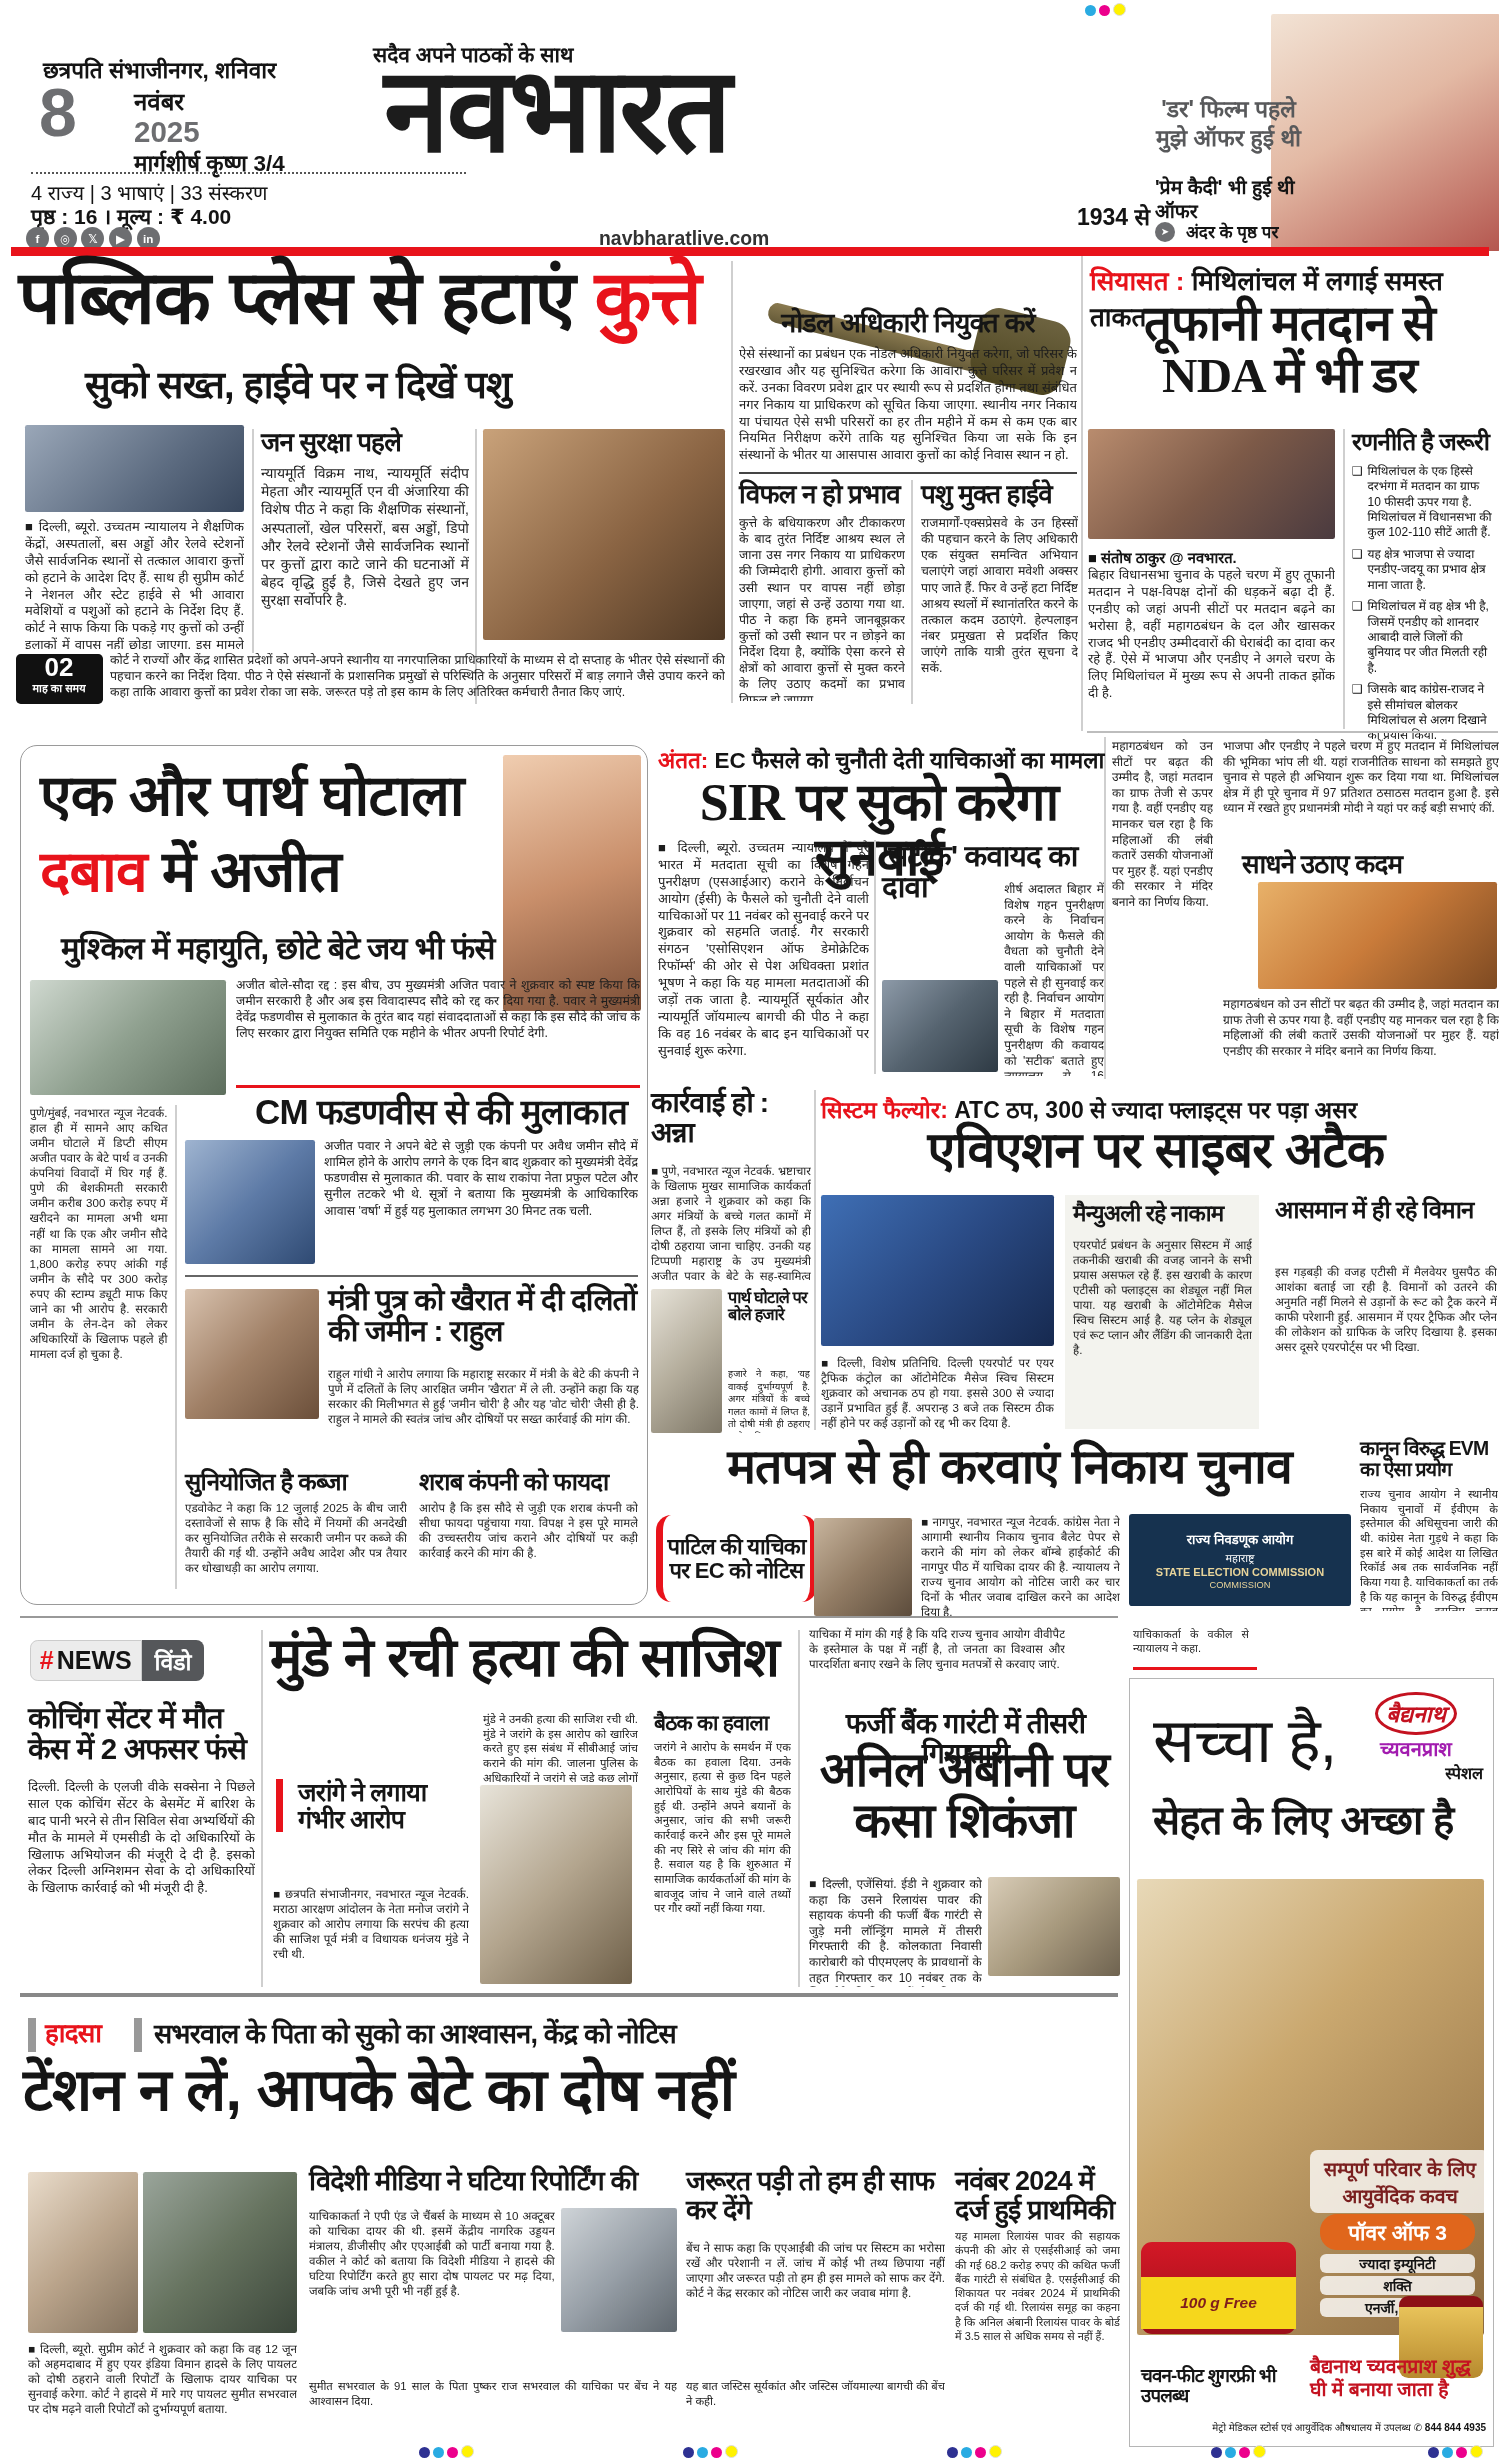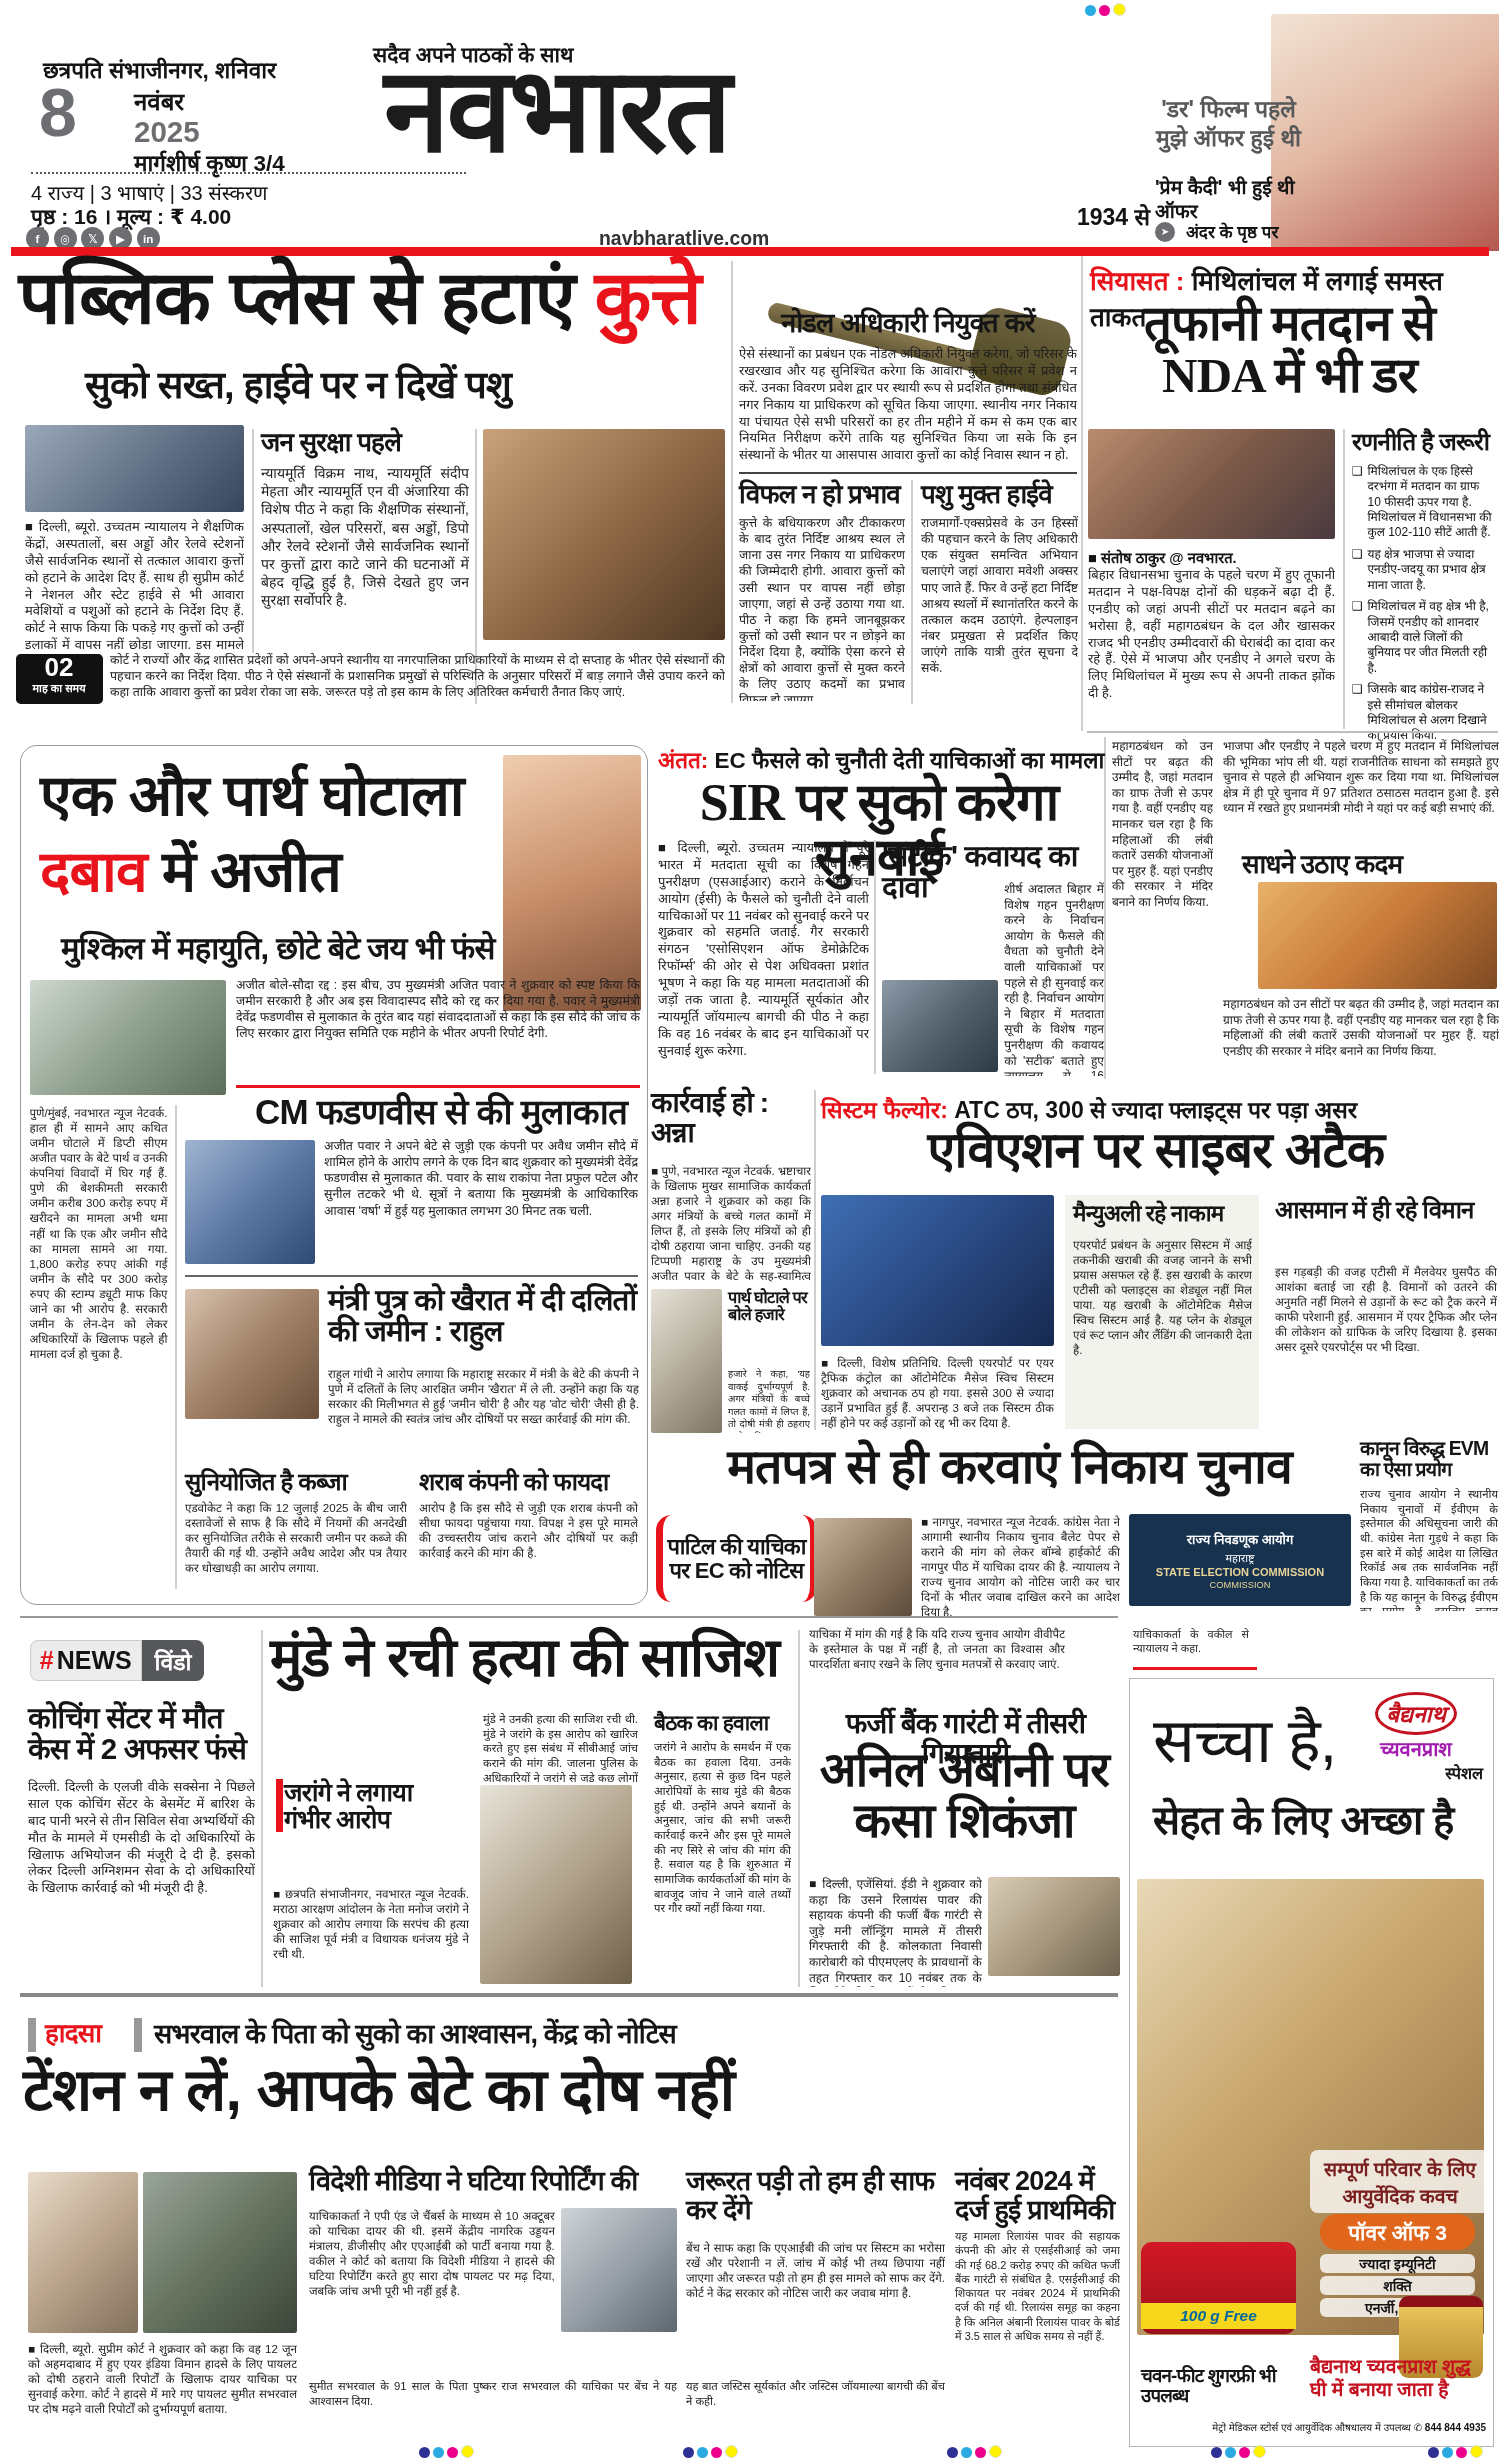--- a/index.html
+++ b/index.html
@@ -209,21 +209,21 @@
     </div>
     <div style="background:#55575a;color:#fff;border-radius:0 7.8px 7.8px 0;padding:4.7px 12.4px;display:flex;align-items:center">
       <span class="bold" style="font-size:23px">विंडो</span>
     </div>
   </div>
   <div class="abs hl" style="left:28px;top:1702px;width:227px;font-size:29.5px">कोचिंग सेंटर में मौत केस में 2 अफसर फंसे</div>
   <div class="abs bd" style="left:28px;top:1779px;width:227px;height:203px;font-size:13px">दिल्ली. दिल्ली के एलजी वीके सक्सेना ने पिछले साल एक कोचिंग सेंटर के बेसमेंट में बारिश के बाद पानी भरने से तीन सिविल सेवा अभ्यर्थियों की मौत के मामले में एमसीडी के दो अधिकारियों के खिलाफ अभियोजन की मंजूरी दे दी है. इसको लेकर दिल्ली अग्निशमन सेवा के दो अधिकारियों के खिलाफ कार्रवाई को भी मंजूरी दी है.</div>
   <div class="rv" style="left:261px;top:1630px;height:357px"></div>
 
   <div class="abs hl" style="left:270px;top:1629px;width:520px;font-size:54px">मुंडे ने रची हत्या की साजिश</div>
-  <div class="abs" style="left:276px;top:1779px;width:194px;border-left:7.8px solid #e8131b;padding-left:1px">
+  <div class="abs" style="left:276px;top:1779px;width:194px;border-left:7.8px solid #e8131b;padding-left:15px">
     <div class="hl" style="font-size:25px">जरांगे ने लगाया</div>
     <div class="hl" style="font-size:25px">गंभीर आरोप</div>
   </div>
   <div class="abs bd" style="left:273px;top:1886px;width:196px;height:98px;font-size:11.6px">■ छत्रपति संभाजीनगर, नवभारत न्यूज नेटवर्क. मराठा आरक्षण आंदोलन के नेता मनोज जरांगे ने शुक्रवार को आरोप लगाया कि सरपंच की हत्या की साजिश पूर्व मंत्री व विधायक धनंजय मुंडे ने रची थी.</div>
   <div class="abs bd" style="left:483px;top:1712px;width:155px;height:70px;font-size:11.3px">मुंडे ने उनकी हत्या की साजिश रची थी. मुंडे ने जरांगे के इस आरोप को खारिज करते हुए इस संबंध में सीबीआई जांच कराने की मांग की. जालना पुलिस के अधिकारियों ने जरांगे से जुड़े कुछ लोगों को पूछताछ के लिए हिरासत में लिया है.</div>
   <div class="abs ph" style="left:480px;top:1785px;width:152px;height:199px;background:linear-gradient(135deg,#e8e4da,#b3a58e,#6e5f48)"></div>
   <div class="abs hl" style="left:654px;top:1712px;font-size:21px">बैठक का हवाला</div>
   <div class="abs bd" style="left:654px;top:1740px;width:137px;height:244px;font-size:11.3px">जरांगे ने आरोप के समर्थन में एक बैठक का हवाला दिया. उनके अनुसार, हत्या से कुछ दिन पहले आरोपियों के साथ मुंडे की बैठक हुई थी. उन्होंने अपने बयानों के अनुसार, जांच की सभी जरूरी कार्रवाई करने और इस पूरे मामले की नए सिरे से जांच की मांग की है. सवाल यह है कि शुरुआत में सामाजिक कार्यकर्ताओं की मांग के बावजूद जांच ने जाने वाले तथ्यों पर गौर क्यों नहीं किया गया.</div>
   <div class="rv" style="left:798px;top:1630px;height:357px"></div>
 
@@ -268,21 +268,21 @@
   </div>
   <div class="abs ph" style="left:1137px;top:1879px;width:347px;height:456px;background:linear-gradient(135deg,#e8d9b8,#caa86f 40%,#8c6a3f)"></div>
   <div class="abs ctr" style="left:1310px;top:2150px;width:174px;font-size:19.4px;font-weight:800;color:#7a1f1f;background:rgba(255,255,255,.78);border-radius:7.8px;padding:4.7px 3.1px">सम्पूर्ण परिवार के लिए आयुर्वेदिक कवच</div>
   <div class="abs ctr" style="left:1320px;top:2214px;width:155px;font-size:21px;font-weight:900;color:#fff;background:#e0661c;border-radius:17px;padding:3.9px 0">पॉवर ऑफ 3</div>
   <div class="abs" style="left:1320px;top:2254px;width:155px">
     <div class="ctr bold" style="font-size:14px;background:rgba(255,255,255,.8);border-radius:6.2px;margin-bottom:3.1px">ज्यादा इम्यूनिटी</div>
     <div class="ctr bold" style="font-size:14px;background:rgba(255,255,255,.8);border-radius:6.2px;margin-bottom:3.1px">शक्ति</div>
     <div class="ctr bold" style="font-size:14px;background:rgba(255,255,255,.8);border-radius:6.2px">एनर्जी, स्फूर्ती</div>
   </div>
   <div class="abs" style="left:1141px;top:2242px;width:155px;height:92px;background:linear-gradient(#d41826,#9c0f19);border-radius:11px">
-    <div class="ctr" style="position:absolute;bottom:4.7px;left:0;right:0;background:#f6d71c;color:#0369a1;font-weight:800;font-style:italic;font-size:15.5px;padding:4px 0">100 g Free</div>
+    <div class="ctr" style="position:absolute;bottom:4.7px;left:0;right:0;background:#f6d71c;color:#7f1d1d;font-weight:800;font-style:italic;font-size:15.5px;padding:17px 0">100 g Free</div>
   </div>
   <div class="abs" style="left:1399px;top:2296px;width:84px;height:71px;background:linear-gradient(#e8c35a,#b78a2e);border-radius:9.3px;border-top:11px solid #8c1016"></div>
   <div class="abs hl" style="left:1141px;top:2366px;width:159px;font-size:18.6px">चवन-फीट शुगरफ्री भी उपलब्ध</div>
   <div class="abs bold" style="left:1310px;top:2355px;width:175px;font-size:19.4px;color:#c41220;line-height:1.2">बैद्यनाथ च्यवनप्राश शुद्ध घी में बनाया जाता है</div>
   <div class="abs" style="left:1137px;top:2420px;width:349px;font-size:10px;text-align:right">
     <span>मेट्रो मेडिकल स्टोर्स एवं आयुर्वेदिक औषधालय में उपलब्ध</span>
     <span>✆</span>
     <span class="bold">844 844 4935</span>
   </div>
 

